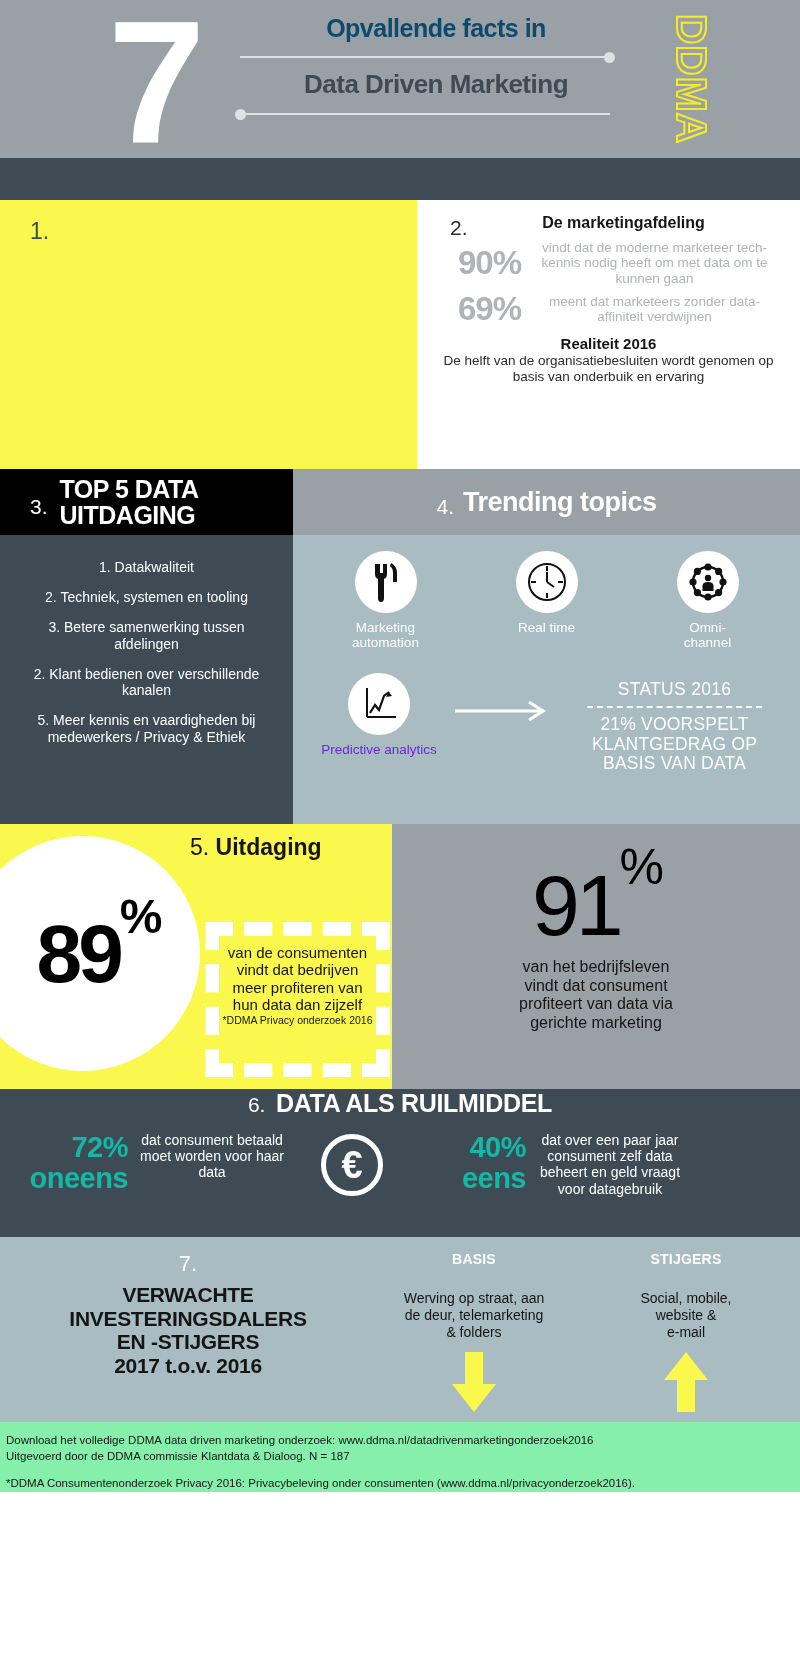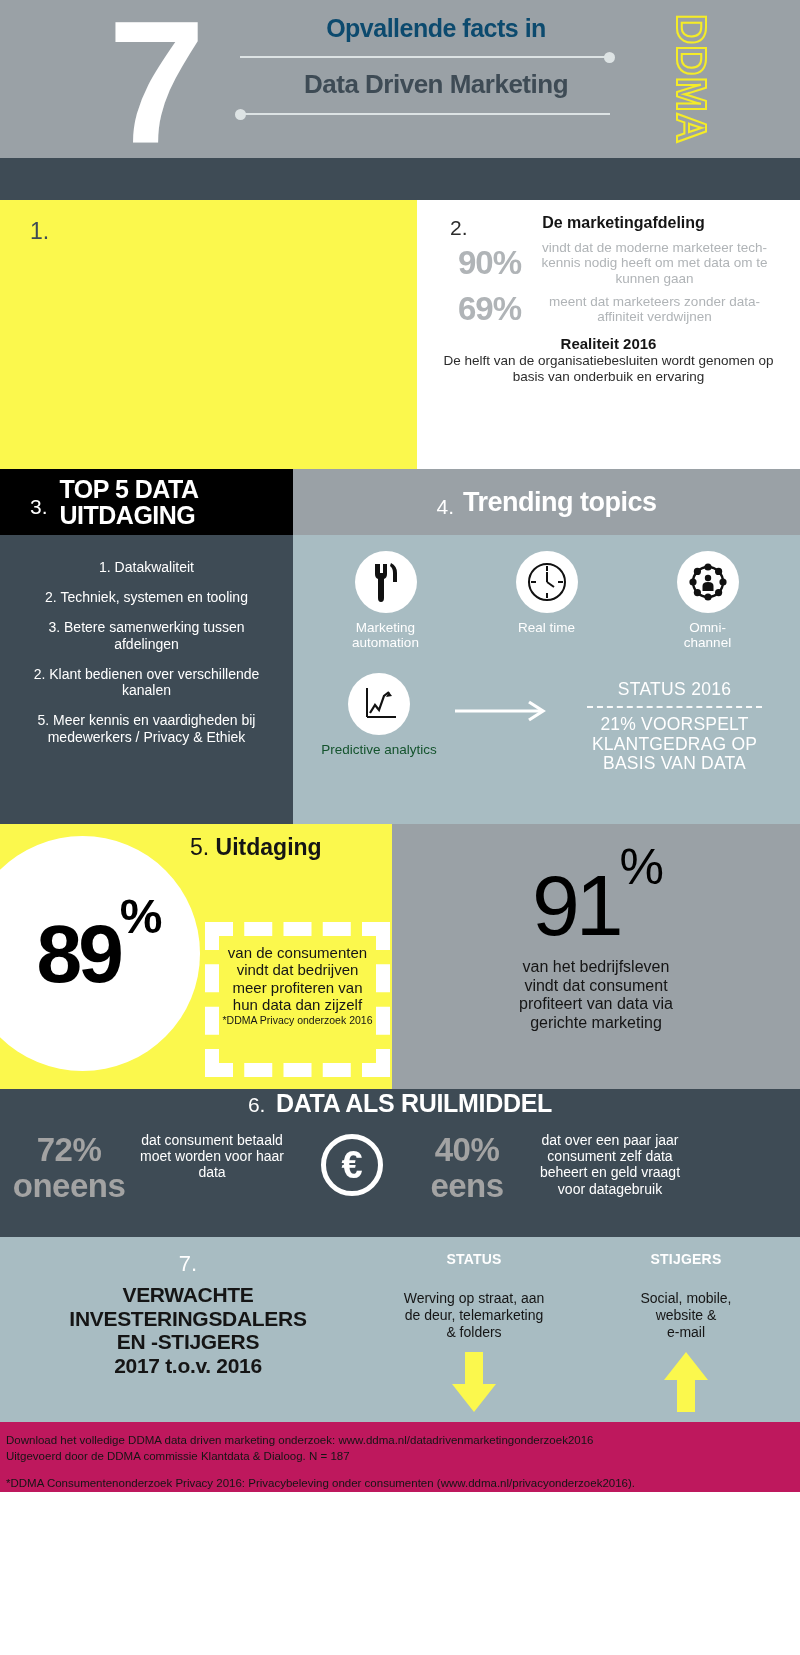--- a/index.html
+++ b/index.html
@@ -252,21 +252,21 @@
   }
   .predrow { display: flex; align-items: flex-start; margin-top: 22px; }
   .predcol { width: 148px; text-align: center; }
   .predcol .bubble {
     width: 62px; height: 62px;
     border-radius: 50%;
     background: #ffffff;
     margin: 0 auto 7px;
     display: flex; align-items: center; justify-content: center;
   }
-  .predcol .lbl { font-size: 13.5px; color: #14532d; }
+  .predcol .lbl { font-size: 13.5px; color: #6d28d9; }
   .arrowcol { width: 108px; padding-top: 26px; }
   .statuscol { flex: 1; text-align: center; padding-top: 6px; }
   .statuscol .s1 {
     font-size: 17.5px;
     color: #ffffff;
     letter-spacing: 0.3px;
   }
   .statuscol .dashes {
     border-top: 2px dashed #ffffff;
     margin: 6px 26px 7px 26px;
@@ -368,24 +368,24 @@
     margin-left: 6px;
   }
   .sec6 .cols {
     display: flex;
     align-items: flex-start;
     margin-top: 14px;
     padding: 0 10px;
   }
   .sec6 .bignum {
     width: 118px;
-    text-align: center;
-    font-size: 33px;
-    font-weight: bold;
-    color: #a3a3a3;
+    text-align: right;
+    font-size: 29px;
+    font-weight: bold;
+    color: #14b8a6;
     line-height: 1.08;
     letter-spacing: -0.5px;
   }
   .sec6 .desc {
     width: 168px;
     text-align: center;
     font-size: 14px;
     color: #ffffff;
     line-height: 1.16;
   }
@@ -442,21 +442,21 @@
   .sec7 .col .d {
     font-size: 14px;
     color: #151515;
     line-height: 1.2;
     margin-top: 23px;
   }
   .arrow-wrap { margin-top: 12px; display: flex; justify-content: center; }
 
   
   .footer {
-    background: #be185d;
+    background: #86efac;
     padding: 11px 6px 0 6px;
   }
   .footer p {
     font-size: 11.5px;
     color: #151515;
     line-height: 1.38;
   }
   .footer .gap { height: 11px; }
 </style>
 </head>
@@ -642,21 +642,21 @@
       <div class="desc">dat over een paar jaar consument zelf data beheert en geld vraagt voor datagebruik</div>
     </div>
   </div>
 
   <div class="sec7">
     <div class="left">
       <div class="num">7.</div>
       <div class="ttl">VERWACHTE<br>INVESTERINGSDALERS<br>EN -STIJGERS<br>2017 t.o.v. 2016</div>
     </div>
     <div class="col">
-      <div class="h">STATUS</div>
+      <div class="h">BASIS</div>
       <div class="d">Werving op straat, aan<br>de deur, telemarketing<br>&amp; folders</div>
       <div class="arrow-wrap">
         <svg width="60" height="62" viewBox="0 0 60 62">
           <polygon points="21,0 39,0 39,32 52,32 30,60 8,32 21,32" fill="#fbf84d"></polygon>
         </svg>
       </div>
     </div>
     <div class="col">
       <div class="h">STIJGERS</div>
       <div class="d">Social, mobile,<br>website &amp;<br>e-mail</div>

